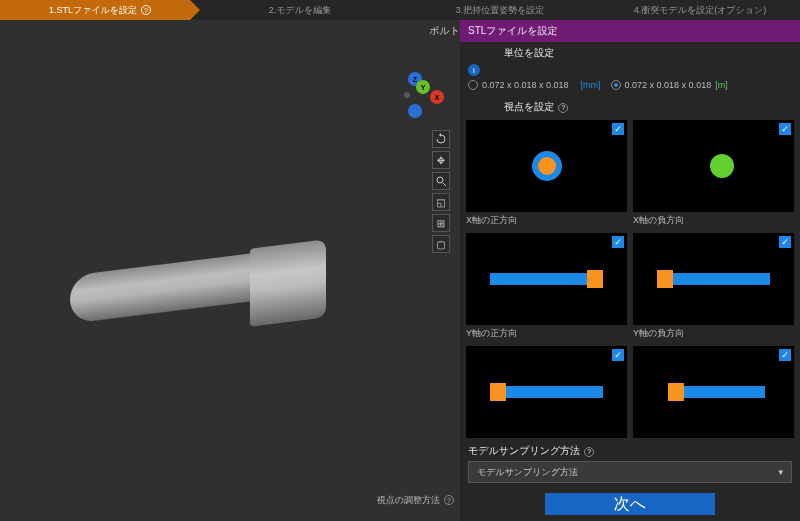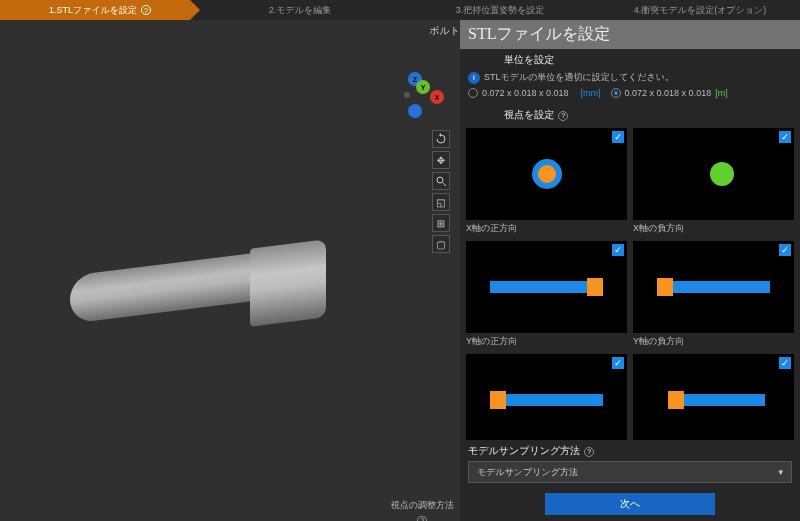--- a/index.html
+++ b/index.html
@@ -30,25 +30,25 @@
   .gizmo .b { background:#2871d9; right:22px; top:32px; font-size:0; }
   .gizmo .dot { position:absolute; width:6px; height:6px; border-radius:50%; background:#555; right:34px; top:20px; }
 
   .tools { position: absolute; top: 110px; right: 10px; display: flex; flex-direction: column; gap: 3px; }
   .tool { width: 18px; height: 18px; background: #2b2b2b; border: 1px solid #555; display: flex; align-items: center; justify-content: center; color: #ccc; cursor: pointer; font-size: 10px; }
 
   .bolt-wrap { position: absolute; top: 210px; left: 70px; width: 300px; height: 120px; }
   .bolt-shaft { position: absolute; top: 34px; left: 0; width: 190px; height: 48px; border-radius: 24px 4px 4px 24px; background: linear-gradient(#8c8c8c,#bdbdbd 35%,#b5b5b5 55%,#6d6d6d); transform: skewY(-7deg); }
   .bolt-head { position: absolute; top: 14px; left: 180px; width: 76px; height: 78px; border-radius: 4px 10px 10px 4px; background: linear-gradient(#8c8c8c,#c6c6c6 35%,#bcbcbc 55%,#676767); transform: skewY(-7deg); }
 
-  .vp-footer { position: absolute; bottom: 4px; right: 0; height: 18px; display: flex; align-items: center; gap: 4px; padding: 0 6px; font-size: 9px; color: #bbb; flex-direction: column; }
+  .vp-footer { position: absolute; bottom: 12px; right: 0; height: 18px; display: flex; align-items: center; gap: 4px; padding: 0 6px; font-size: 9px; color: #bbb; }
   .vp-footer .help { width: 10px; height: 10px; border: 1px solid #888; border-radius: 50%; display:inline-flex; align-items:center; justify-content:center; font-size:7px; }
 
   .panel { flex: 1; background: #262626; display: flex; flex-direction: column; overflow: hidden; }
-  .panel-title { background: #737373; padding: 4px 8px; font-size: 16px; color: #eee; font-family: Liberation Serif, serif; }
+  .panel-title { background: #701a75; padding: 4px 8px; font-size: 10px; color: #eee; }
   .section { padding: 4px 8px 6px; }
   .section-title { font-size: 10px; color: #eee; margin-bottom: 4px; margin-left: 36px; }
   .section-title .help, .sampling-label .help { width:10px; height:10px; border:1px solid #888; border-radius:50%; display:inline-flex; align-items:center; justify-content:center; font-size:7px; margin-left:4px; }
   .info-row { display: flex; align-items: center; gap: 4px; font-size: 9px; color: #bbb; margin-bottom: 4px; }
   .info-row .i { width: 12px; height: 12px; border-radius: 50%; background: #1766c4; color: #fff; display:flex; align-items:center; justify-content:center; font-size:8px; }
   .radio-row { display: flex; align-items: center; gap: 10px; font-size: 9px; color:#bbb; }
   .radio { width: 10px; height: 10px; border: 1px solid #888; border-radius: 50%; display:inline-block; position: relative; }
   .radio.on::after { content:''; position:absolute; inset:2px; border-radius:50%; background:#1d89e6; }
   .unit-mm { color:#1d89e6;padding-left:8px; }
   .unit-m { color:#5dc85c; }
@@ -67,21 +67,21 @@
   .ypos .yz-head { right:15%; }
   .yneg .yz-head, .zpos .yz-head, .zneg .yz-head { left:15%; }
   .zneg .yz-bar { left:22%; width:60%; }
   .zneg .yz-head { left:22%; }
 
   .sampling { padding: 4px 8px 4px; background:#262626; }
   .sampling-label { font-size:10px; color:#eee; margin-bottom:3px; }
   .select { height: 22px; background:#3a3a3a; border:1px solid #555; display:flex; align-items:center; justify-content:space-between; padding:0 8px; font-size:9px; color:#ccc; }
 
   .footer { display:flex; justify-content:center; padding:6px 0; background:#262626; }
-  .next-btn { width: 170px; height: 22px; background:#1766c4; color:#fff; display:flex; align-items:center; justify-content:center; font-size:10px; border:none; cursor:pointer; }
+  .next-btn { width: 170px; height: 22px; background:#1766c4; color:#fff; display:flex; align-items:center; justify-content:center; font-size:16px; border:none; cursor:pointer; }
 </style>
 </head>
 <body>
 
 <div class="app">
   <div class="wizard">
     <div class="step active">
         <span>1.STLファイルを設定</span>
         <span class="help">?</span>
       </div>
@@ -138,21 +138,20 @@
       </div>
     </div>
 
     <div class="panel">
       <div class="panel-title">STLファイルを設定</div>
 
       <div class="section">
         <div class="section-title"><span>単位を設定</span></div>
         <div class="info-row">
           <span class="i">i</span>
-          <span>STLモデルの単位を適切に設定してください。</span>
         </div>
         <div class="radio-row">
           <label style="display:flex;align-items:center;gap:4px;">
             <span class="radio"></span>
             <span>0.072 x 0.018 x 0.018</span>
             <span class="unit-mm">[mm]</span>
           </label>
           <label style="display:flex;align-items:center;gap:4px;">
             <span class="radio on"></span>
             <span>0.072 x 0.018 x 0.018</span>

